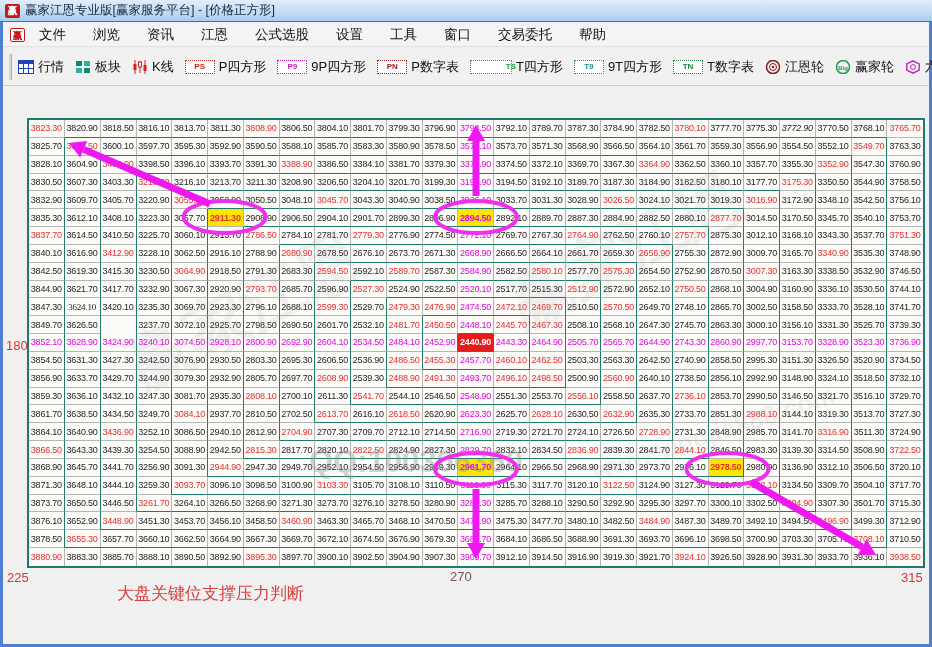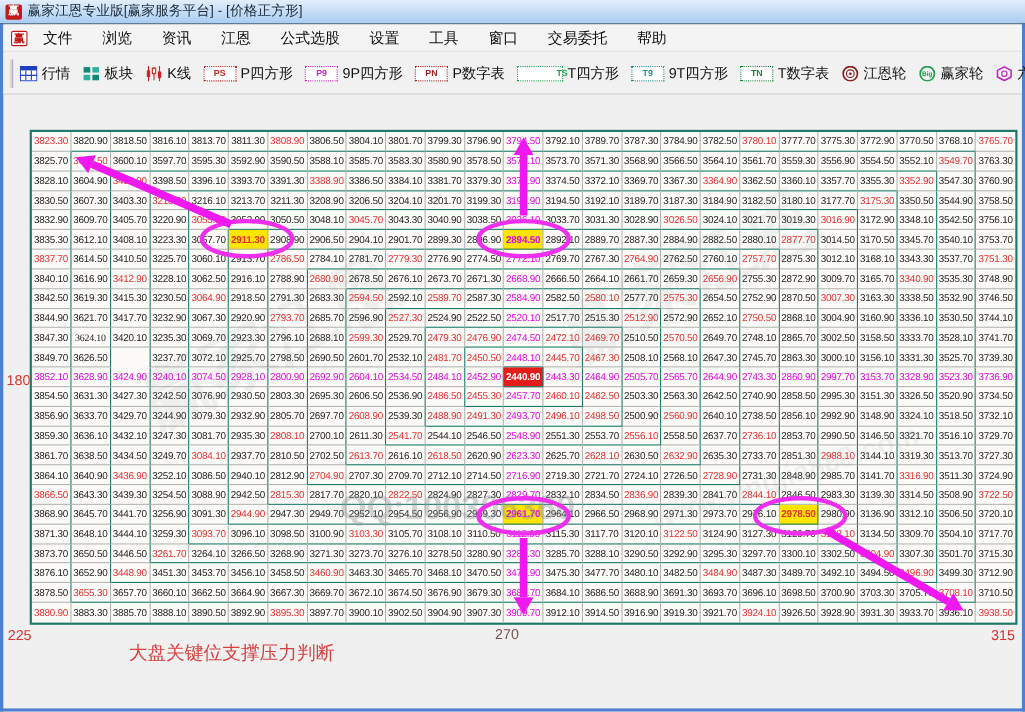--- a/index.html
+++ b/index.html
@@ -215,21 +215,21 @@
         <div class="cell" style="border-right: 1px solid rgb(179, 182, 178); border-bottom: 1px solid rgb(30, 123, 106);">3796.90</div>
         <div class="cell m" style="border-right: 1px solid rgb(179, 182, 178); border-bottom: 1px solid rgb(30, 123, 106);">3794.50</div>
         <div class="cell" style="border-right: 1px solid rgb(179, 182, 178); border-bottom: 1px solid rgb(30, 123, 106);">3792.10</div>
         <div class="cell" style="border-right: 1px solid rgb(179, 182, 178); border-bottom: 1px solid rgb(30, 123, 106);">3789.70</div>
         <div class="cell" style="border-right: 1px solid rgb(179, 182, 178); border-bottom: 1px solid rgb(30, 123, 106);">3787.30</div>
         <div class="cell" style="border-right: 1px solid rgb(179, 182, 178); border-bottom: 1px solid rgb(30, 123, 106);">3784.90</div>
         <div class="cell" style="border-right: 1px solid rgb(179, 182, 178); border-bottom: 1px solid rgb(30, 123, 106);">3782.50</div>
         <div class="cell r" style="border-right: 1px solid rgb(179, 182, 178); border-bottom: 1px solid rgb(30, 123, 106);">3780.10</div>
         <div class="cell" style="border-right: 1px solid rgb(179, 182, 178); border-bottom: 1px solid rgb(30, 123, 106);">3777.70</div>
         <div class="cell" style="border-right: 1px solid rgb(179, 182, 178); border-bottom: 1px solid rgb(30, 123, 106);">3775.30</div>
-        <div class="cell" style="border-right: 1px solid rgb(179, 182, 178); border-bottom: 1px solid rgb(30, 123, 106);">3772.90</div>
+        <div class="cell" style="border-right: 1px solid rgb(179, 182, 178); border-bottom: 1px solid rgb(30, 123, 106); font-style: italic;">3772.90</div>
         <div class="cell" style="border-right: 1px solid rgb(179, 182, 178); border-bottom: 1px solid rgb(30, 123, 106);">3770.50</div>
         <div class="cell" style="border-right: 1px solid rgb(179, 182, 178); border-bottom: 1px solid rgb(30, 123, 106);">3768.10</div>
         <div class="cell r" style="border-bottom: 1px solid rgb(179, 182, 178);">3765.70</div>
         <div class="cell" style="border-right: 1px solid rgb(30, 123, 106); border-bottom: 1px solid rgb(179, 182, 178);">3825.70</div>
         <div class="cell r" style="border-right: 1px solid rgb(179, 182, 178); border-bottom: 1px solid rgb(179, 182, 178);">3602.50</div>
         <div class="cell" style="border-right: 1px solid rgb(179, 182, 178); border-bottom: 1px solid rgb(30, 123, 106);">3600.10</div>
         <div class="cell" style="border-right: 1px solid rgb(179, 182, 178); border-bottom: 1px solid rgb(30, 123, 106);">3597.70</div>
         <div class="cell" style="border-right: 1px solid rgb(179, 182, 178); border-bottom: 1px solid rgb(30, 123, 106);">3595.30</div>
         <div class="cell" style="border-right: 1px solid rgb(179, 182, 178); border-bottom: 1px solid rgb(30, 123, 106);">3592.90</div>
         <div class="cell" style="border-right: 1px solid rgb(179, 182, 178); border-bottom: 1px solid rgb(30, 123, 106);">3590.50</div>

